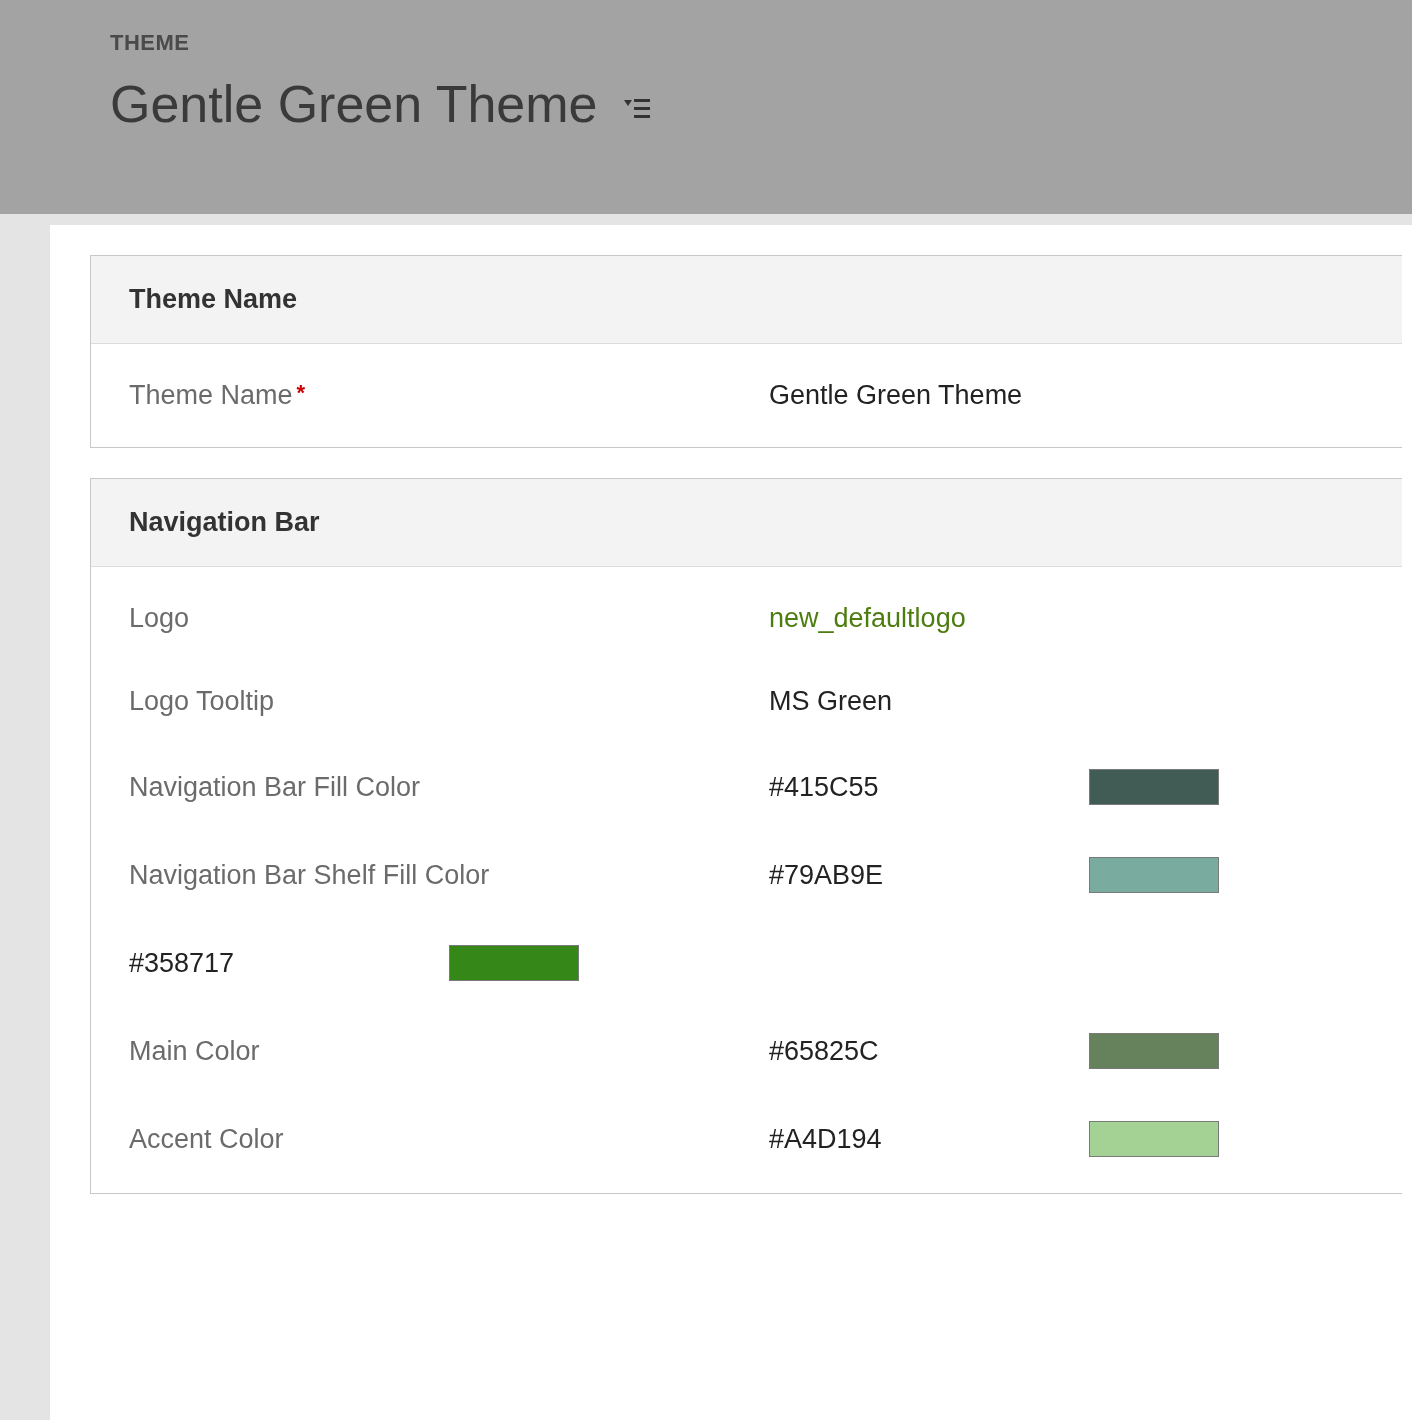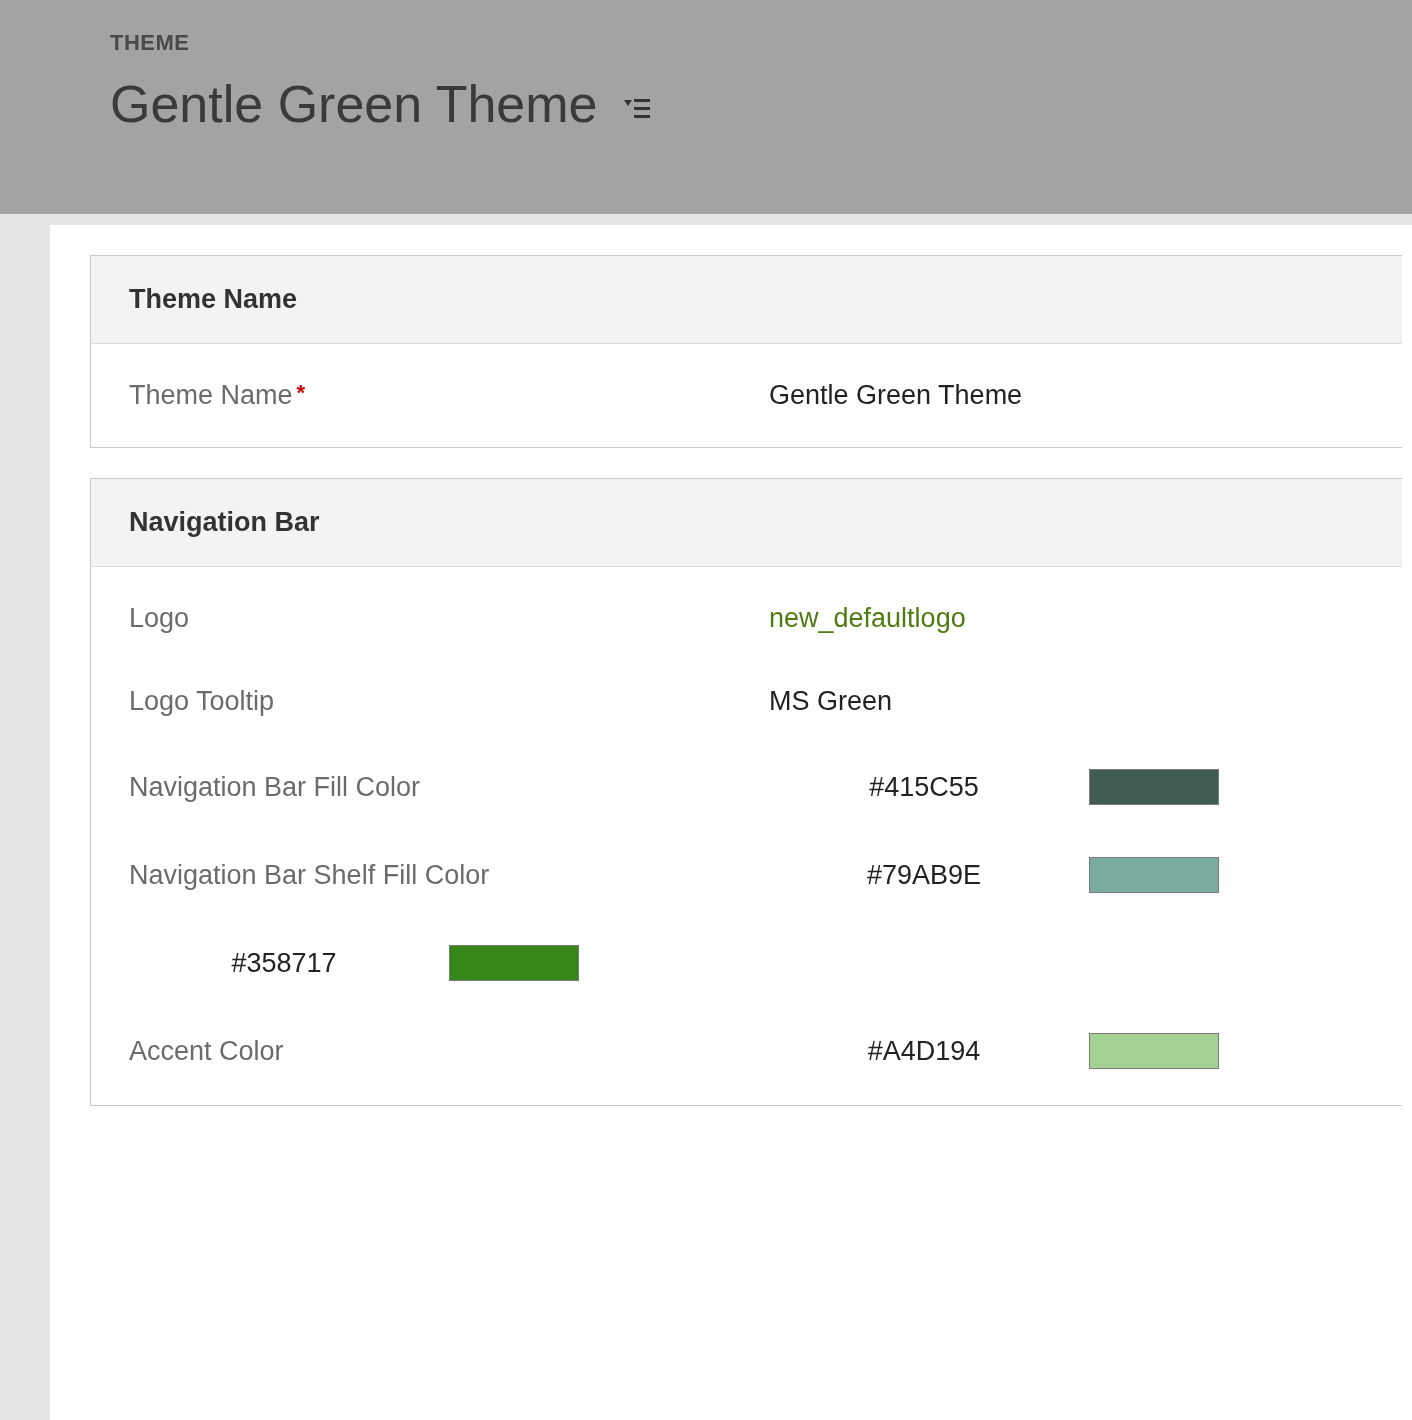--- a/index.html
+++ b/index.html
@@ -97,21 +97,21 @@
     .form-value.link {
       color: #4d7c0f;
     }
     .color-swatch {
       width: 130px;
       height: 36px;
       border: 1px solid #7a7a7a;
       margin-left: 10px;
     }
 
-    .color-row .form-value { flex: 0 0 310px; text-align: center; }
+    .color-row .form-value { flex: 0 0 310px; }
   </style>
 </head>
 <body>
 
 <div class="page">
 
   <div class="header-bar">
     <div class="header-label">THEME</div>
     <div class="header-title-row">
       <div class="header-title">Gentle Green Theme</div>
@@ -164,20 +164,25 @@
           <div class="form-label">Navigation Bar Shelf Fill Color</div>
           <div class="form-value">#79AB9E</div>
           <div class="color-swatch" style="background: rgb(121, 171, 158);"></div>
         </div>
 
         <div class="form-row color-row">
           <div class="form-value">#358717</div>
           <div class="color-swatch" style="background: rgb(53, 135, 23);"></div>
         </div>
 
+        <div class="form-row color-row">
+          <div class="form-label">Main Color</div>
+          <div class="form-value">#65825C</div>
+          <div class="color-swatch" style="background: rgb(101, 130, 92);"></div>
+        </div>
 
         <div class="form-row color-row">
           <div class="form-label">Accent Color</div>
           <div class="form-value">#A4D194</div>
           <div class="color-swatch" style="background: rgb(164, 209, 148);"></div>
         </div>
 
       </div>
     </div>
 

